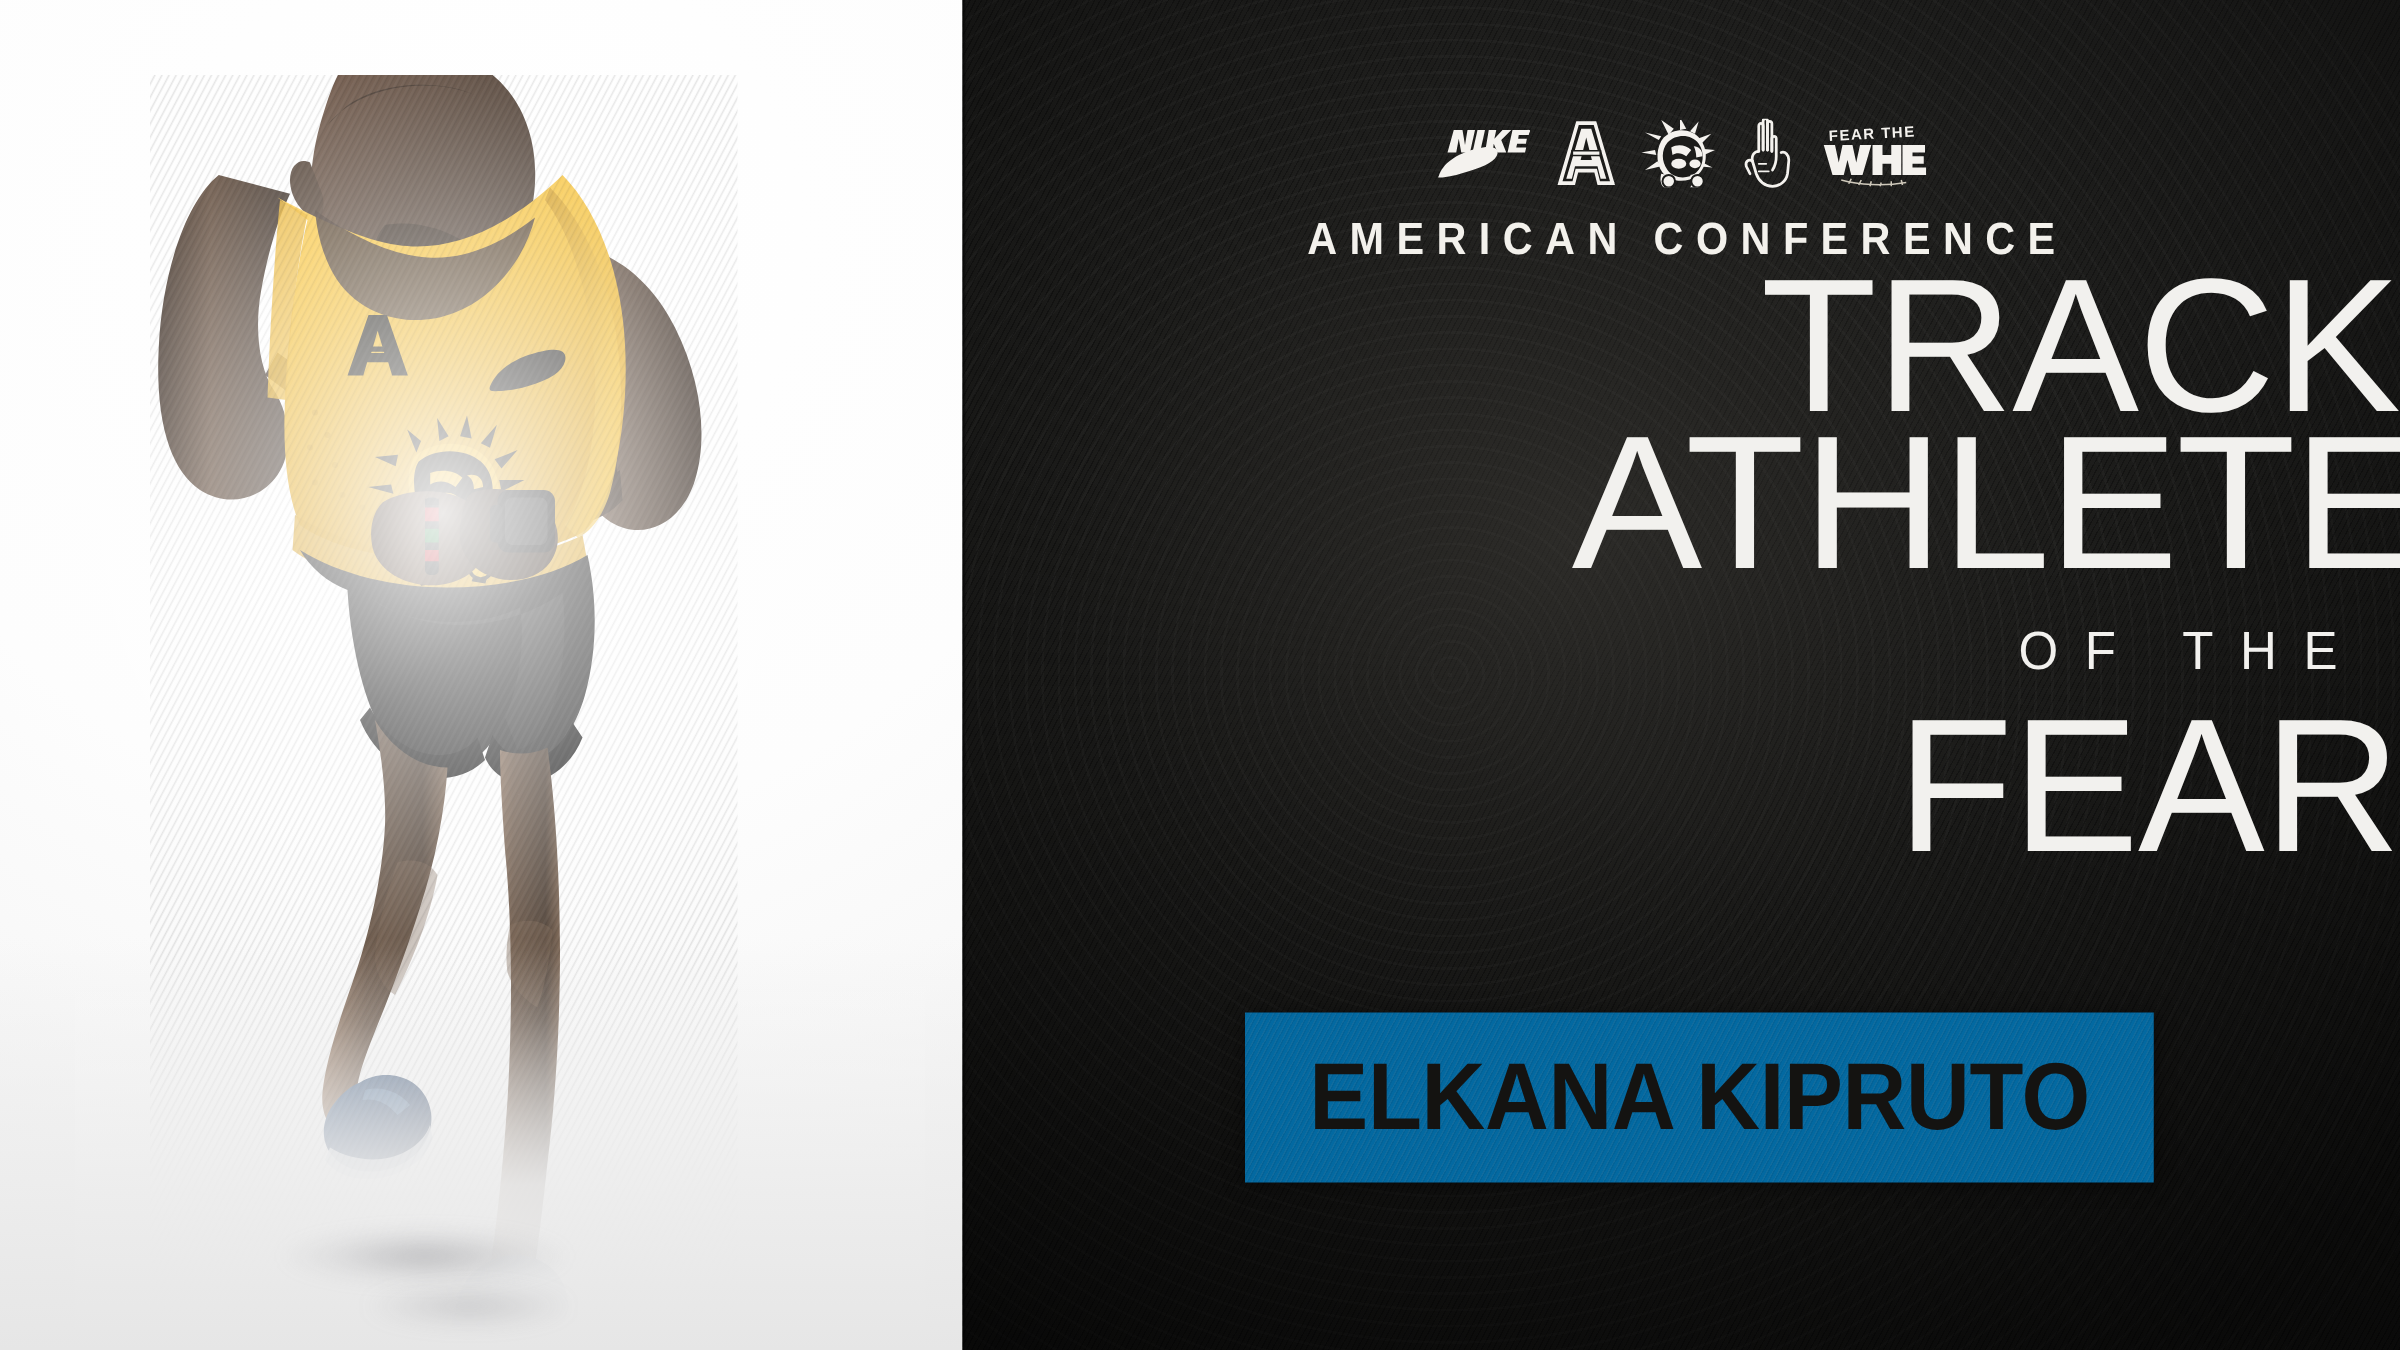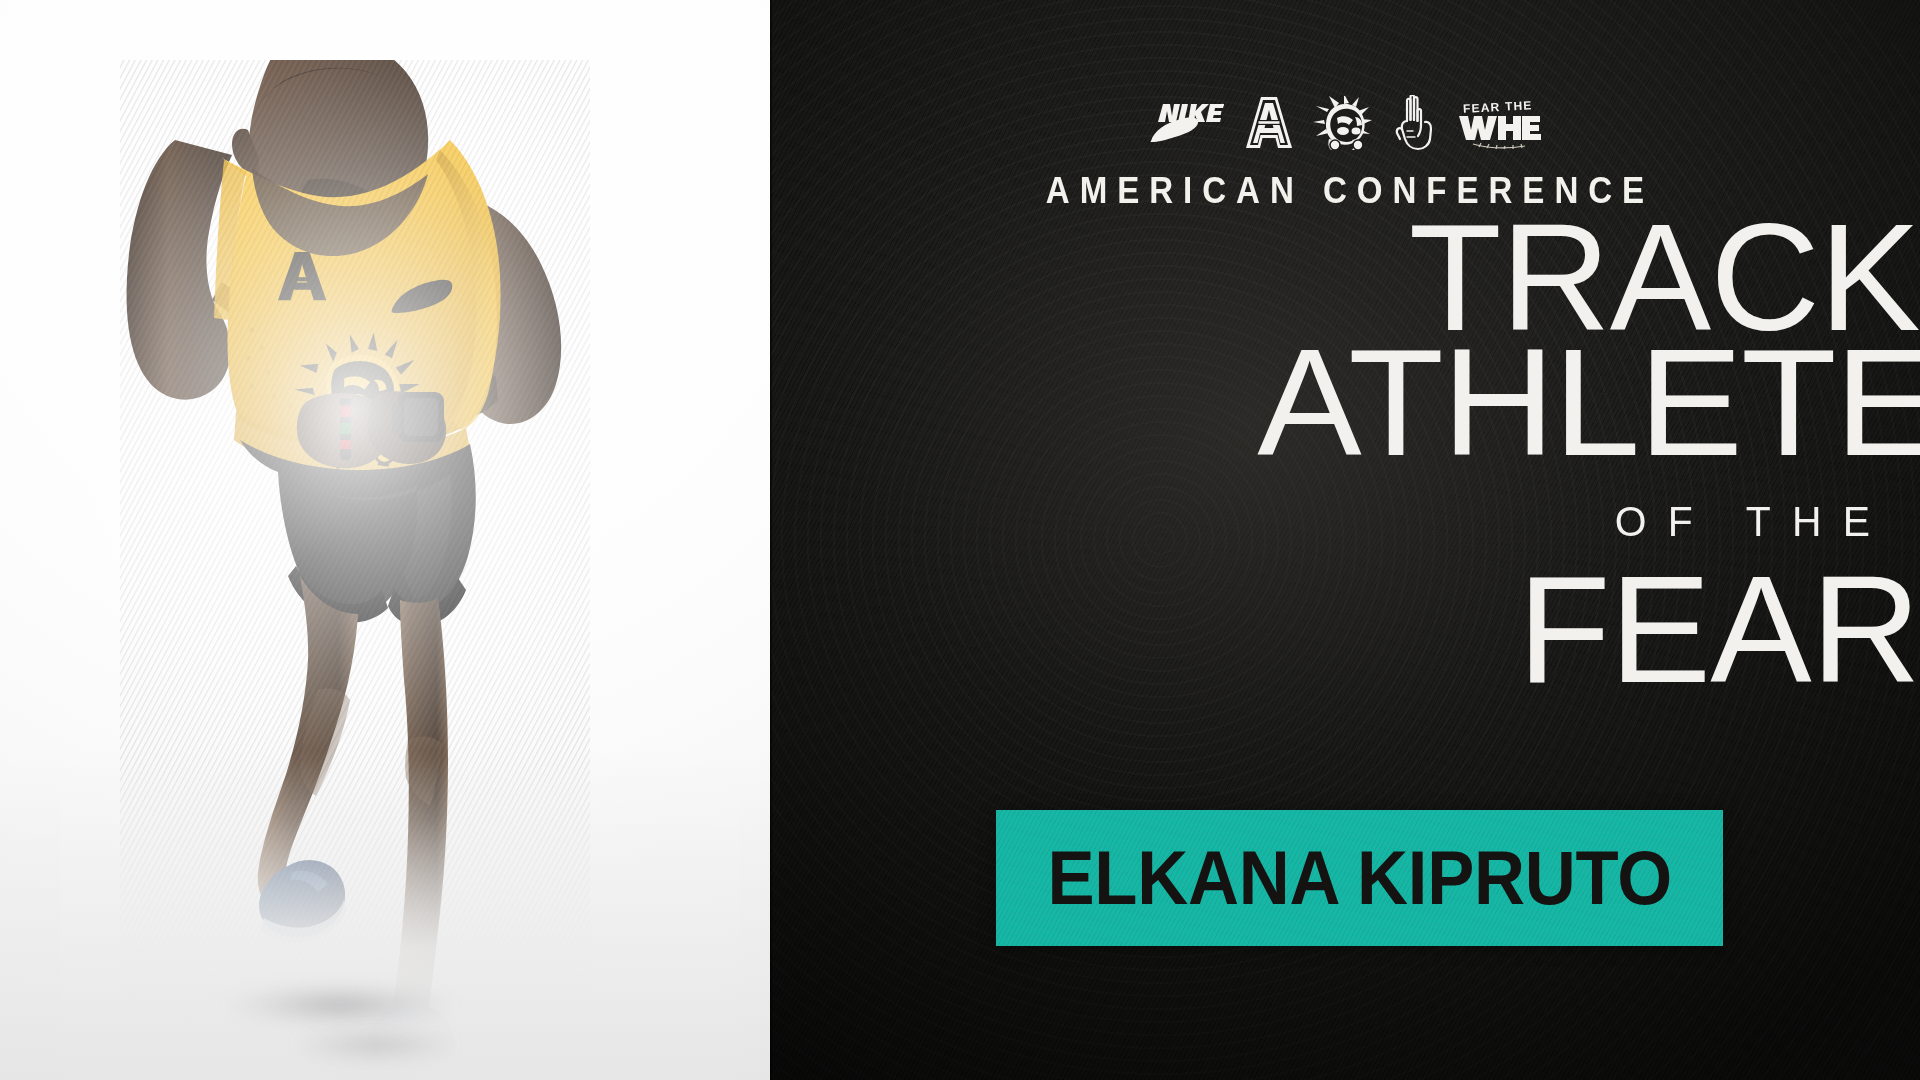--- a/index.html
+++ b/index.html
@@ -173,21 +173,21 @@
     transform:scaleX(1.0);
   }
 
   
   .nameplate{
     position:absolute;
     left:226px;
     top:810px;
     width:727px;
     height:136px;
-    background:#14b8a6;
+    background:#0369a1;
     display:flex; align-items:center; justify-content:center;
     box-shadow:0 2px 16px rgba(0,0,0,.42);
     overflow:hidden;
   }
   .nameplate::before{
     content:"";
     position:absolute; inset:0;
     background:
       repeating-linear-gradient(118deg, rgba(255,255,255,.055) 0px, rgba(255,255,255,.055) 1px, rgba(0,0,0,0) 1px, rgba(0,0,0,0) 4px),
       repeating-linear-gradient(118deg, rgba(0,0,0,.06) 0px, rgba(0,0,0,.06) 2px, rgba(0,0,0,0) 2px, rgba(0,0,0,0) 4px);

